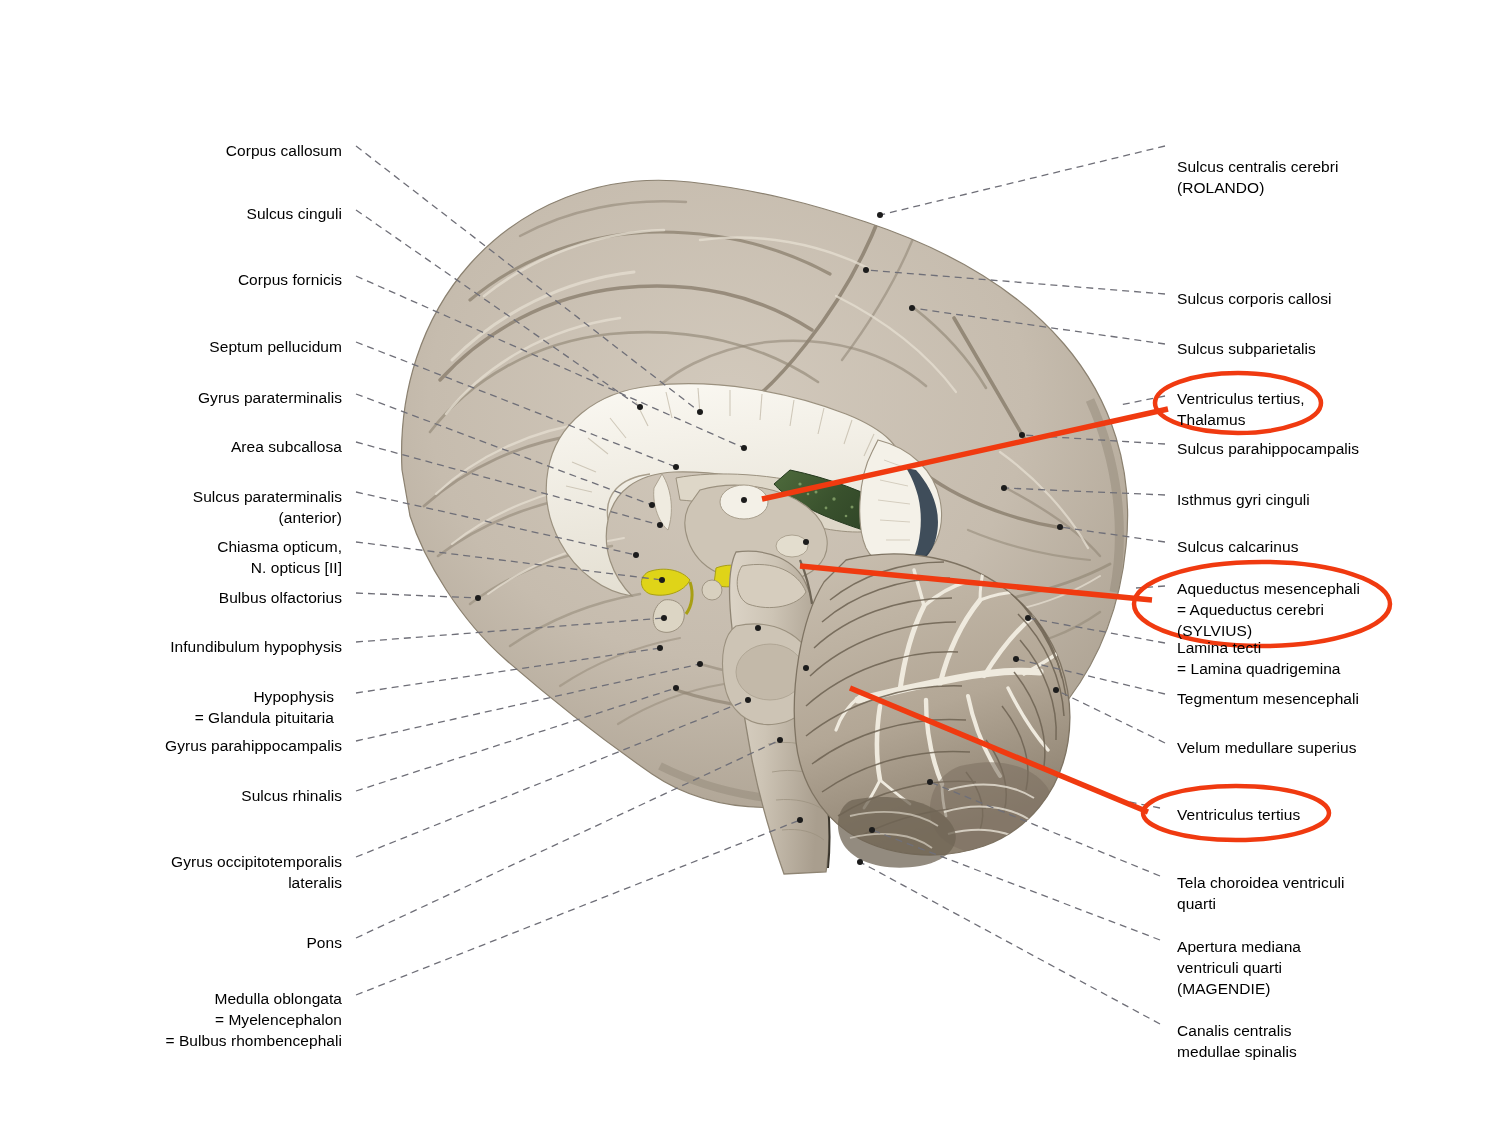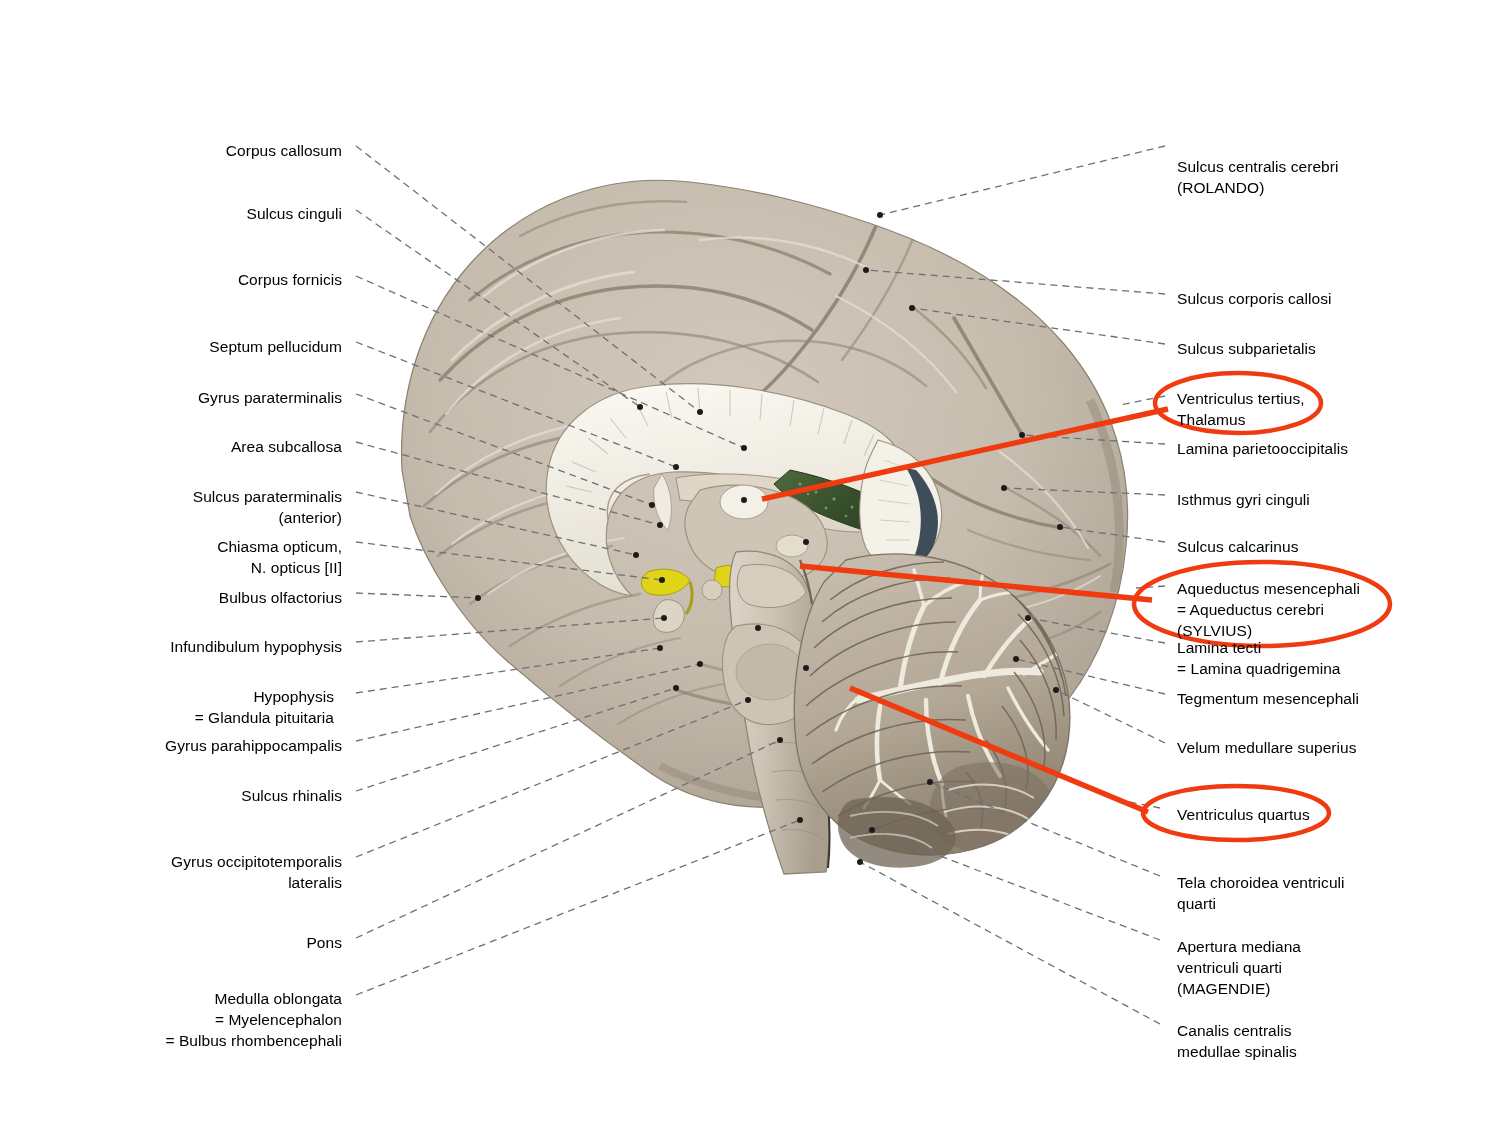--- a/index.html
+++ b/index.html
@@ -481,27 +481,27 @@
         <div class="label left" style="left: 342px; top: 785px;"><div>Sulcus rhinalis</div></div>
         <div class="label left" style="left: 342px; top: 851px;"><div>Gyrus occipitotemporalis</div><div>lateralis</div></div>
         <div class="label left" style="left: 342px; top: 932px;"><div>Pons</div></div>
         <div class="label left" style="left: 342px; top: 988px;"><div>Medulla oblongata</div><div>= Myelencephalon</div><div>= Bulbus rhombencephali</div></div>
       </div>
     <div id="labels-right">
         <div class="label right" style="left: 1177px; top: 136px; margin-top: 20px;"><div>Sulcus centralis cerebri</div><div>(ROLANDO)</div></div>
         <div class="label right" style="left: 1177px; top: 288px;"><div>Sulcus corporis callosi</div></div>
         <div class="label right" style="left: 1177px; top: 338px;"><div>Sulcus subparietalis</div></div>
         <div class="label right" style="left: 1177px; top: 388px;"><div>Ventriculus tertius,</div><div>Thalamus</div></div>
-        <div class="label right" style="left: 1177px; top: 438px;"><div>Lamina parietooccipitalis</div></div>
+        <div class="label right" style="left: 1177px; top: 438px;"><div>Sulcus parahippocampalis</div></div>
         <div class="label right" style="left: 1177px; top: 489px;"><div>Isthmus gyri cinguli</div></div>
         <div class="label right" style="left: 1177px; top: 536px;"><div>Sulcus calcarinus</div></div>
         <div class="label right" style="left: 1177px; top: 578px;"><div>Aqueductus mesencephali</div><div>= Aqueductus cerebri</div><div>(SYLVIUS)</div></div>
         <div class="label right" style="left: 1177px; top: 637px;"><div>Lamina tecti</div><div>= Lamina quadrigemina</div></div>
         <div class="label right" style="left: 1177px; top: 688px;"><div>Tegmentum mesencephali</div></div>
         <div class="label right" style="left: 1177px; top: 737px;"><div>Velum medullare superius</div></div>
-        <div class="label right" style="left: 1177px; top: 804px;"><div>Ventriculus quartus</div></div>
+        <div class="label right" style="left: 1177px; top: 804px;"><div>Ventriculus tertius</div></div>
         <div class="label right" style="left: 1177px; top: 872px;"><div>Tela choroidea ventriculi</div><div>quarti</div></div>
         <div class="label right" style="left: 1177px; top: 936px;"><div>Apertura mediana</div><div>ventriculi quarti</div><div>(MAGENDIE)</div></div>
         <div class="label right" style="left: 1177px; top: 1020px;"><div>Canalis centralis</div><div>medullae spinalis</div></div>
       </div>
 
   </div>
 </div>
 
 </body></html>

